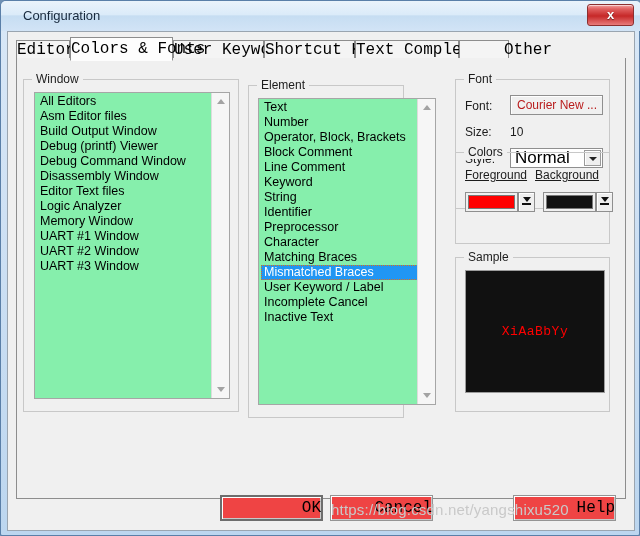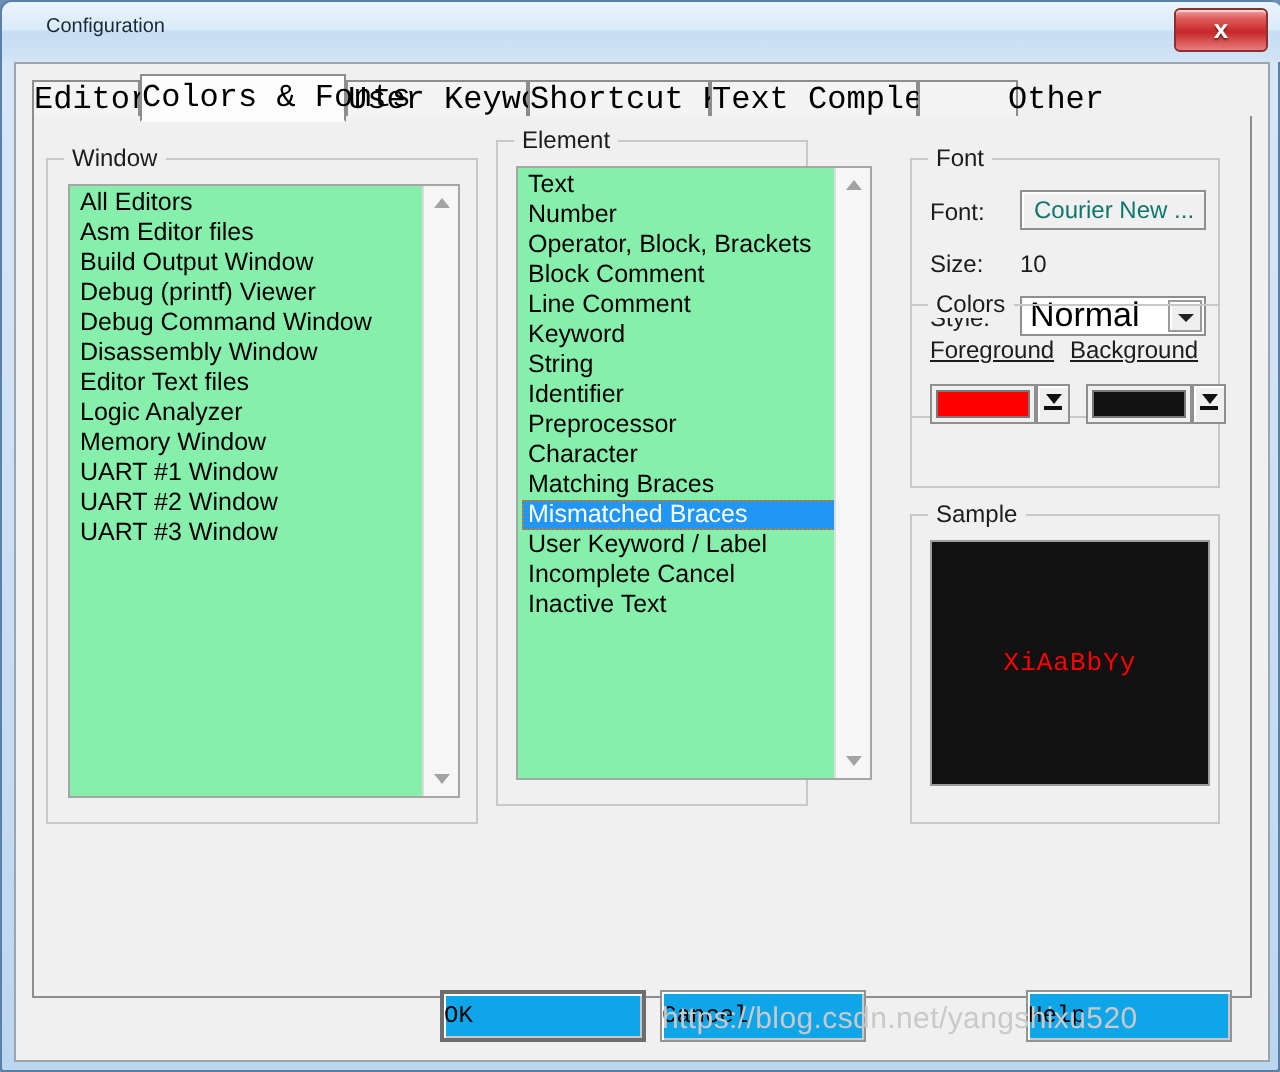--- a/index.html
+++ b/index.html
@@ -15,21 +15,21 @@
     background:linear-gradient(to bottom,#d9e8f7 0%,#cfe1f4 40%,#bcd6ef 100%);
     border-radius:6px 6px 2px 2px;
   }
   .titlebar{
     position:absolute;left:0;top:0;width:640px;height:30px;
     border-radius:5px 5px 0 0;
     background:linear-gradient(to bottom,#eaf3fb 0%,#dbebf9 45%,#c6ddf2 50%,#d2e4f6 100%);
   }
   .title-text{
     position:absolute;left:22px;top:7px;
-    font-size:10px;color:#16283c;
+    font-size:13px;color:#16283c;
     font-family:"Liberation Sans", sans-serif;
     white-space:nowrap;
   }
   .close-btn{
     position:absolute;right:7px;top:3px;width:45px;height:20px;
     border:1px solid #8c2f2f;border-radius:3px;
     background:linear-gradient(to bottom,#f2a3a3 0%,#e06060 20%,#c62828 55%,#e87b7b 100%);
     box-shadow:inset 0 1px 0 rgba(255,255,255,.55);
     cursor:pointer;
   }
@@ -136,21 +136,21 @@
   
   .lbl{
     position:absolute;font-size:12px;color:#1c1c1c;
     font-family:"Liberation Sans", sans-serif;white-space:nowrap;
   }
   .lbl u{text-decoration:underline;}
   .btn3d{
     position:absolute;box-sizing:border-box;
     background:#f0f0f0;
     border:1px solid #8f8f8f;
-    font-size:12px;color:#0f766e;
+    font-size:12px;color:#b91c1c;
     font-family:"Liberation Sans", sans-serif;
     line-height:18px;padding-left:6px;
     cursor:pointer;white-space:nowrap;
     box-shadow:inset 1px 1px 0 #ffffff;
   }
   .combo{
     position:absolute;box-sizing:border-box;
     background:#fff;border:1px solid #8f8f8f;
     font-size:17px;color:#000;line-height:18px;padding-left:4px;
     font-family:"Liberation Sans", sans-serif;
@@ -193,25 +193,25 @@
     position:absolute;left:0;right:0;top:50%;margin-top:-8px;
     text-align:center;
     color:#ff0000;
     font-family:"Liberation Mono","DejaVu Sans Mono",monospace;
     font-size:13px;letter-spacing:.5px;
   }
 
   
   .dlgbtn{
     position:absolute;box-sizing:border-box;
-    background:#0ea5e9;
+    background:#ef4444;
     border:1px solid #949494;
     font-family:"Liberation Mono","DejaVu Sans Mono",monospace;
-    font-size:12px;color:#000;
-    text-align:left;cursor:pointer;
+    font-size:16px;color:#000;
+    text-align:right;cursor:pointer;
     box-shadow:inset 1px 1px 0 #ffffff, inset -1px -1px 0 #c8c8c8;
   }
   .dlgbtn.default{
     border:2px solid #6d6d6d;
   }
   .watermark{
     position:absolute;left:330px;top:500px;
     font-size:15px;color:#c9c9c9;
     font-family:"Liberation Sans", sans-serif;
     white-space:nowrap;pointer-events:none;
@@ -264,21 +264,21 @@
           <div class="sbar-btn up">
               <div class="arrow up"></div>
             </div>
           <div class="sbar-btn down">
               <div class="arrow down"></div>
             </div>
         </div>
       </div>
     </div>
 
-    <div class="group" style="left:240px;top:38px;width:156px;height:333px;">
+    <div class="group" style="left:240px;top:53px;width:156px;height:333px;">
       <div class="group-legend">Element</div>
       <div class="listbox" style="left:9px;top:12px;width:178px;height:307px;">
         <div class="list-inner">
           <div class="list-item">Text</div>
           <div class="list-item">Number</div>
           <div class="list-item">Operator, Block, Brackets</div>
           <div class="list-item">Block Comment</div>
           <div class="list-item">Line Comment</div>
           <div class="list-item">Keyword</div>
           <div class="list-item">String</div>

